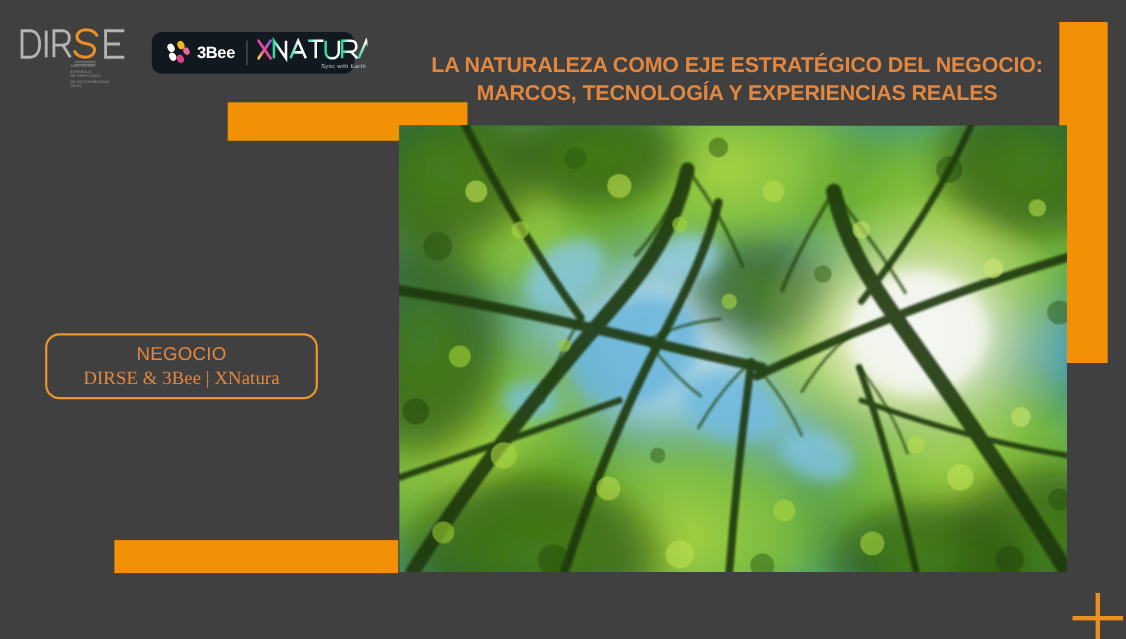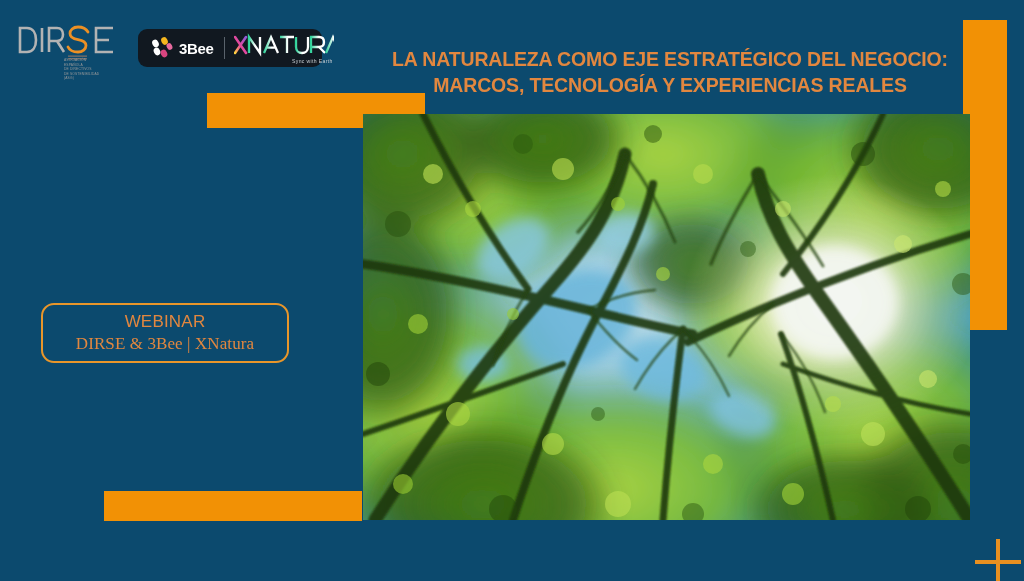--- a/index.html
+++ b/index.html
@@ -8,21 +8,21 @@
     background: #ffffff;
   }
   body {
     font-family: "Liberation Sans", sans-serif;
   }
 
   .slide {
     position: relative;
     width: 1024px;
     height: 581px;
-    background: #0c4a6e;
+    background: #404040;
     overflow: hidden;
   }
 
   
   .shape {
     position: absolute;
     background: #f29105;
   }
   .shape-top-bar   { left: 207px; top: 93px;  width: 218px; height: 35px; }
   .shape-right-bar { left: 963px; top: 20px;  width: 44px;  height: 310px; }
@@ -271,21 +271,21 @@
       <span class="xnatura-tagline">Sync with Earth</span>
     </div>
   </div>
 
   <h1 class="slide-title">
     <span class="title-line">LA NATURALEZA COMO EJE ESTRATÉGICO DEL NEGOCIO:</span>
     <span class="title-line">MARCOS, TECNOLOGÍA Y EXPERIENCIAS REALES</span>
   </h1>
 
   <div class="webinar-box">
-    <span class="webinar-title">WEBINAR</span>
+    <span class="webinar-title">NEGOCIO</span>
     <span class="webinar-subtitle">DIRSE &amp; 3Bee | XNatura</span>
   </div>
 
   <div class="forest-photo">
     <svg viewBox="0 0 607 406" preserveAspectRatio="none" xmlns="http://www.w3.org/2000/svg">
       <defs>
         <radialGradient id="sky" cx="42%" cy="48%" r="62%">
           <stop offset="0%" stop-color="#cfe8f6"></stop>
           <stop offset="45%" stop-color="#7cc2e8"></stop>
           <stop offset="100%" stop-color="#3f9ed6"></stop>

